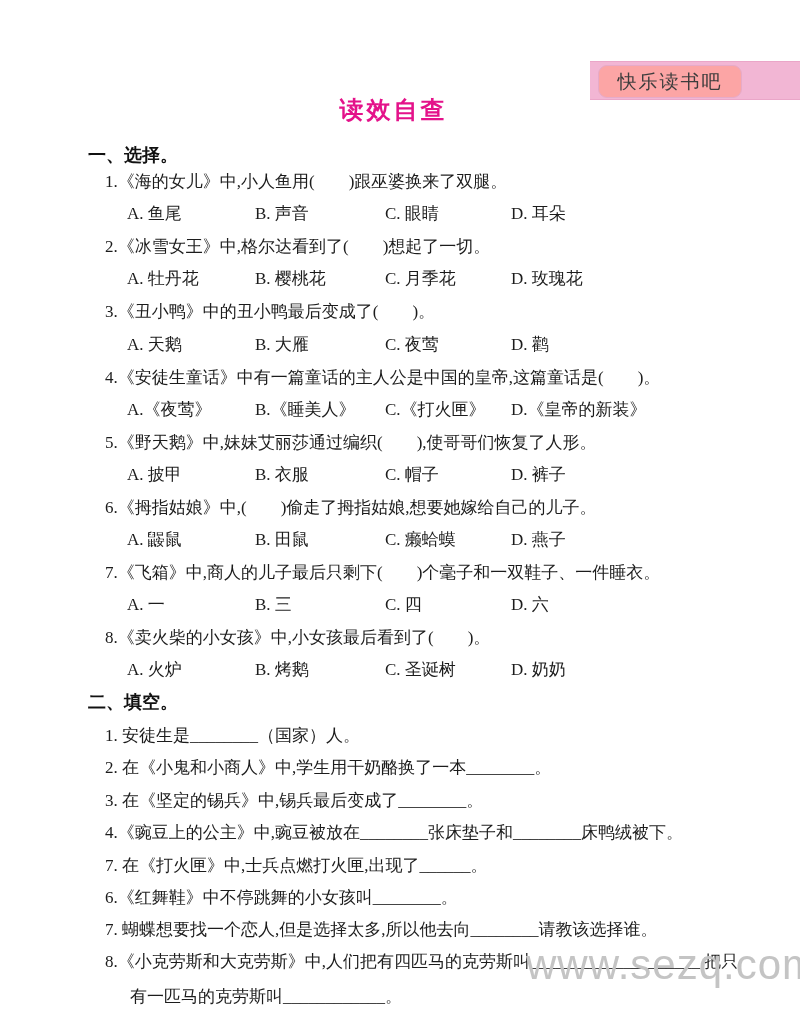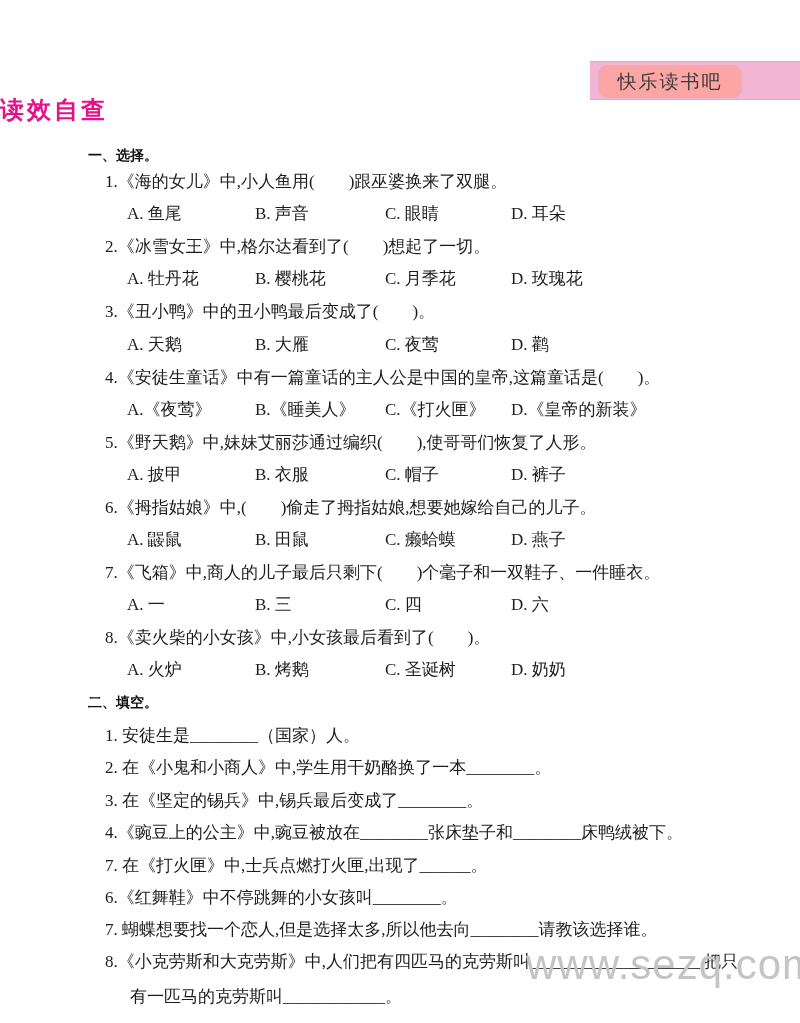--- a/index.html
+++ b/index.html
@@ -14,28 +14,28 @@
     box-sizing:border-box;
   }
   .banner-box{
     position:absolute;left:8px;top:3px;width:142px;height:31px;
     background:#fca5a5;border:1px solid #e6abc9;border-radius:9px;
     display:flex;align-items:center;justify-content:center;
     font-family:"Liberation Sans","DejaVu Sans",sans-serif;
     font-size:19px;letter-spacing:2px;color:#3c3c3c;
   }
   .page-title{
-    position:absolute;left:0;top:94px;width:787px;text-align:left;
+    position:absolute;left:0;top:94px;width:787px;text-align:center;
     font-family:"Liberation Sans","DejaVu Sans",sans-serif;
     font-size:24px;font-weight:bold;letter-spacing:3px;color:#e4128a;
   }
   .line{position:absolute;font-size:17px;line-height:22px;white-space:nowrap;}
   .sec{
     left:88px;font-family:"Liberation Sans","DejaVu Sans",sans-serif;
-    font-weight:bold;font-size:14px;color:#111;
+    font-weight:bold;font-size:18px;color:#111;
   }
   .q{left:105px;}
   .opts{left:127px;display:flex;}
   .opts .cA{display:inline-block;width:128px;font-family:Liberation Serif, serif;}
   .opts .cB{display:inline-block;width:130px;}
   .opts .cC{display:inline-block;width:126px;}
   .opts .cD{display:inline-block;}
   .fillq{left:105px;}
   .fillcont{left:130px;}
   .watermark{

